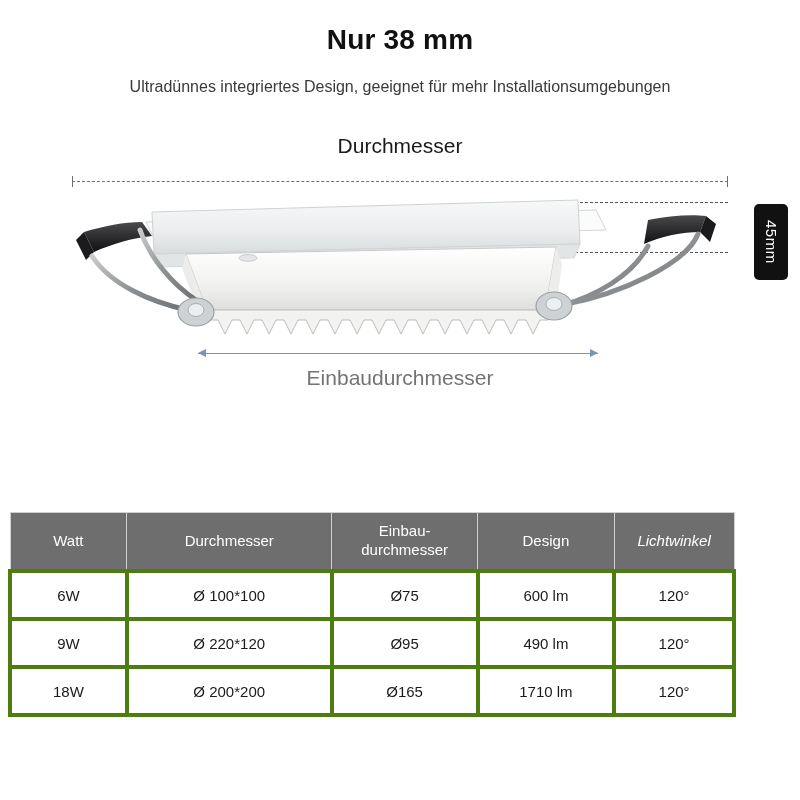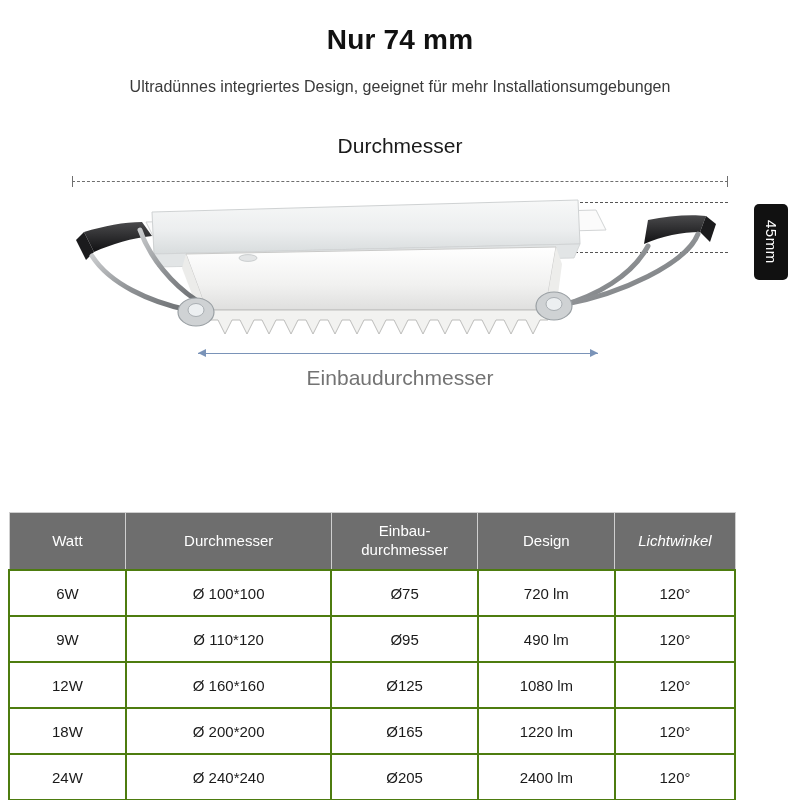--- a/index.html
+++ b/index.html
@@ -169,37 +169,37 @@
     background: #6e6e6e;
     color: #ffffff;
     font-weight: normal;
     font-size: 15px;
     height: 52px;
     border: 1px solid #cfcfcf;
     padding: 2px 4px;
     line-height: 1.25;
   }
   .spec-table td {
-    border: 2px solid #4d7c0f;
+    border: 4px solid #4d7c0f;
     height: 40px;
     text-align: center;
     color: #1a1a1a;
     padding: 2px 4px;
   }
   .col-watt { width: 130px; }
   .col-dm { width: 228px; }
   .col-eb { width: 152px; }
   .col-lm { width: 152px; }
   .col-ang { width: 122px; font-style: italic; }
 </style>
 </head>
 <body>
 
 <div class="header">
-  <div class="title">Nur 74 mm</div>
+  <div class="title">Nur 38 mm</div>
   <div class="subtitle">Ultradünnes integriertes Design, geeignet für mehr Installationsumgebungen</div>
 </div>
 
 <div class="figure">
 
   <div class="label-durchmesser">Durchmesser</div>
 
   <div class="dim-top">
     <div class="tick left"></div>
     <div class="line"></div>
@@ -297,45 +297,31 @@
       </th>
       <th class="col-lm">Design</th>
       <th class="col-ang">Lichtwinkel</th>
     </tr>
   </thead>
   <tbody>
     <tr>
       <td>6W</td>
       <td>Ø 100*100</td>
       <td>Ø75</td>
-      <td>720 lm</td>
+      <td>600 lm</td>
       <td>120°</td>
     </tr>
     <tr>
       <td>9W</td>
-      <td>Ø 110*120</td>
+      <td>Ø 220*120</td>
       <td>Ø95</td>
       <td>490 lm</td>
-      <td>120°</td>
-    </tr>
-    <tr>
-      <td>12W</td>
-      <td>Ø 160*160</td>
-      <td>Ø125</td>
-      <td>1080 lm</td>
       <td>120°</td>
     </tr>
     <tr>
       <td>18W</td>
       <td>Ø 200*200</td>
       <td>Ø165</td>
-      <td>1220 lm</td>
-      <td>120°</td>
-    </tr>
-    <tr>
-      <td>24W</td>
-      <td>Ø 240*240</td>
-      <td>Ø205</td>
-      <td>2400 lm</td>
+      <td>1710 lm</td>
       <td>120°</td>
     </tr>
   </tbody>
 </table>
 
 </body></html>

